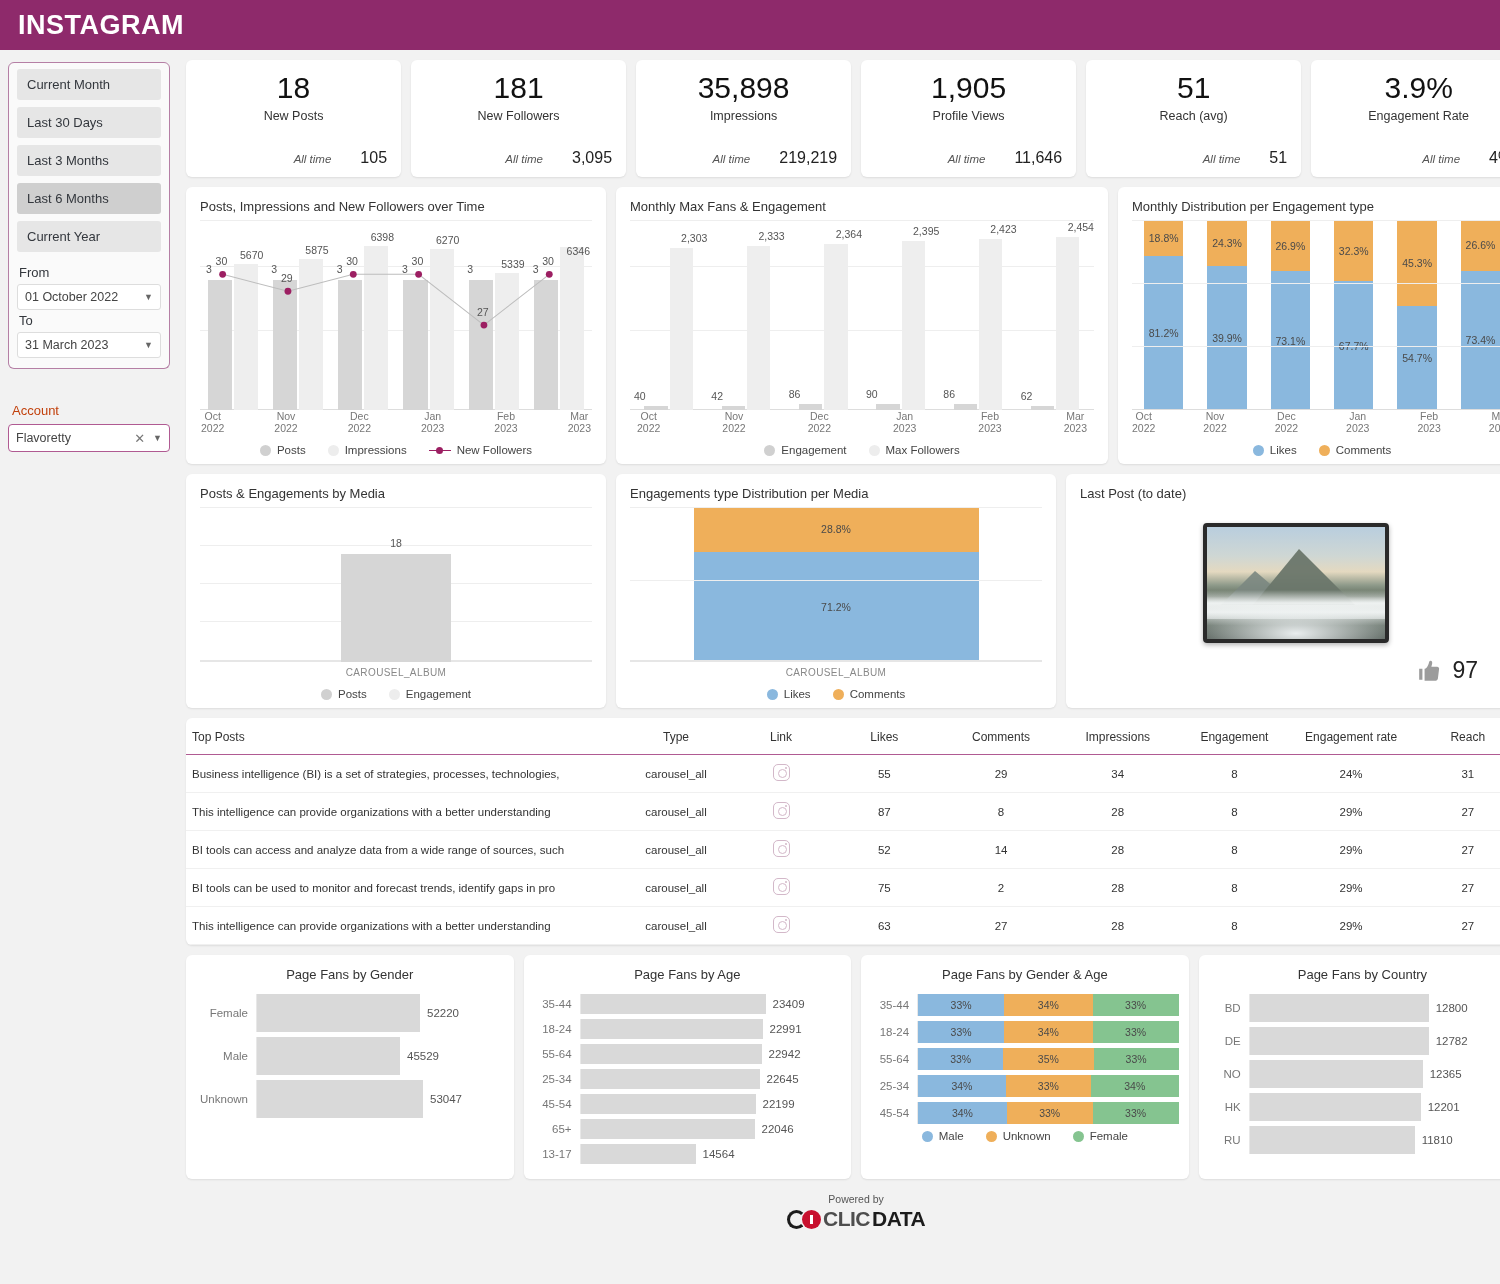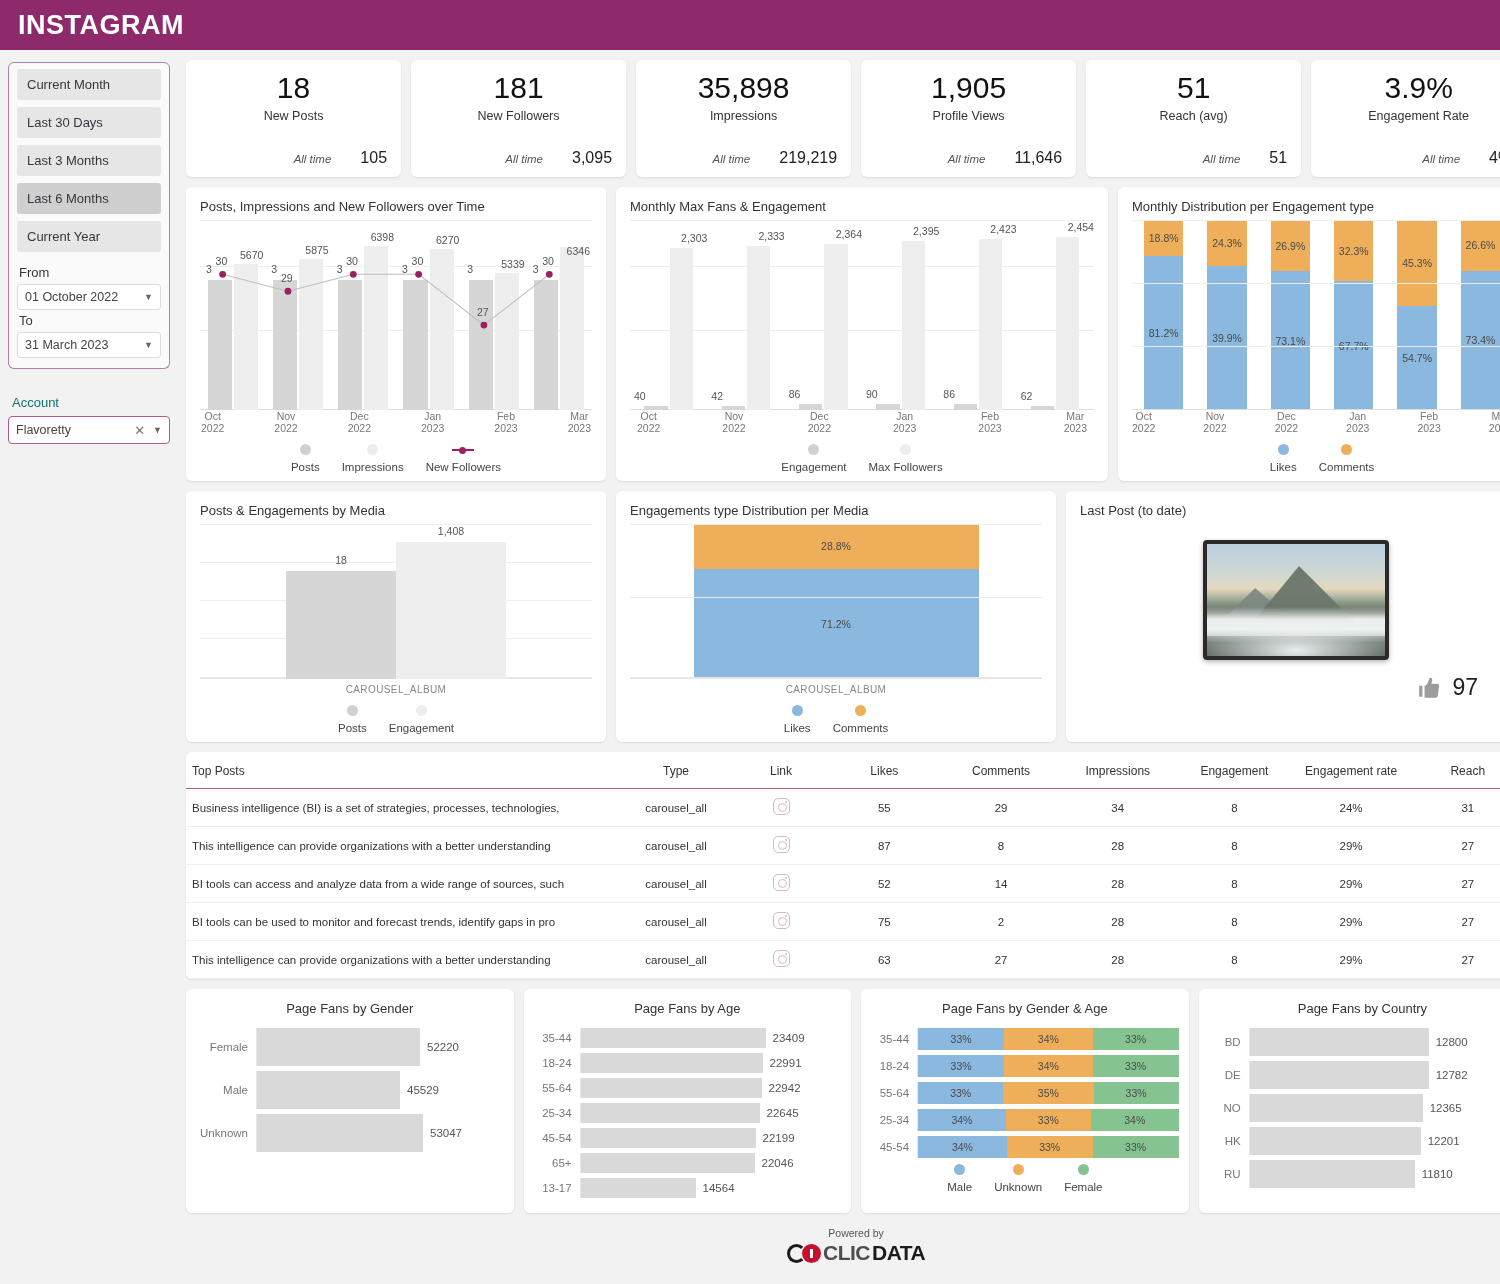--- a/index.html
+++ b/index.html
@@ -37,21 +37,21 @@
     border-radius: 0 0 6px 6px; background: #fafafa;
     margin-top: -7px; padding: 6px 8px 10px 8px;
   }
   .range-label { font-size: 13px; color: #33373d; margin: 3px 0 4px 2px; }
   .select-box {
     background: #fff; border: 1px solid #ddd; border-radius: 3px;
     height: 26px; display: flex; align-items: center; justify-content: space-between;
     padding: 0 7px; font-size: 12.5px; color: #444; cursor: pointer;
   }
   .caret { font-size: 9px; color: #666; }
-  .account-label { font-size: 13px; color: #0f766e; margin: 26px 0 6px 4px; }
+  .account-label { font-size: 13px; color: #c2410c; margin: 34px 0 6px 4px; }
   .account-select {
     background: #fff; border: 1px solid #b05a92; border-radius: 4px;
     height: 28px; display: flex; align-items: center; padding: 0 7px;
     font-size: 12.5px; color: #444; cursor: pointer;
   }
   .account-select .name { flex: 1; }
   .clear-x { color: #777; font-size: 13px; margin-right: 8px; }
 
   
   .main { flex: 1; padding: 10px 6px 0 6px; }
@@ -71,21 +71,21 @@
   
   .chart-card { padding: 12px 14px 8px 14px; position: relative; }
   .chart-title { font-size: 13px; color: #333; margin-bottom: 6px; }
   .plot { position: relative; }
   .gridline { position: absolute; left: 0; right: 0; height: 1px; background: #eee; }
   .axisline { position: absolute; left: 0; right: 0; bottom: 0; height: 1px; background: #ddd; }
   .xlabels { display: flex; font-size: 10.5px; color: #777; text-align: center; gap: 48px; }
   .xlabels > div { flex: 1; }
   .legend { display: flex; justify-content: center; gap: 22px; align-items: center;
             font-size: 11.5px; color: #444; margin-top: 10px; }
-  .legend .item { display: flex; align-items: center; gap: 6px; flex-direction: column; }
+  .legend .item { display: flex; align-items: center; gap: 6px; }
   .dot { width: 11px; height: 11px; border-radius: 50%; display: inline-block; }
   .dot-line { position: relative; width: 22px; height: 11px; }
   .dot-line::before { content:""; position:absolute; top:5px; left:0; width:22px; height:1.5px; background:#9c1f62; }
   .dot-line::after { content:""; position:absolute; top:2.5px; left:7px; width:7px; height:7px;
                      border-radius:50%; background:#9c1f62; }
 
   
   .combo-groups { display: flex; height: 100%; align-items: flex-end; }
   .combo-g { flex: 1; display: flex; justify-content: center; align-items: flex-end;
              gap: 2px; height: 100%; position: relative; }
@@ -510,24 +510,20 @@
         <div class="plot" style="height:155px">
           <div class="gridline" style="top:0"></div>
           <div class="gridline" style="top:38px"></div>
           <div class="gridline" style="top:76px"></div>
           <div class="gridline" style="top:114px"></div>
           <div class="axisline" style="background:#e6e6e6;height:2px"></div>
           <div class="media-bars">
             <div class="mb">
               <div class="v">18</div>
               <div class="mb-posts" style="height:108px"></div>
-            </div>
-            <div class="mb">
-              <div class="v">1,408</div>
-              <div class="mb-eng" style="height:137px"></div>
             </div>
           </div>
         </div>
         <div class="xcat">CAROUSEL_ALBUM</div>
         <div class="legend">
           <div class="item">
               <span class="dot" style="background:#d0d0d0"></span>
               <span>Posts</span>
             </div>
           <div class="item">

